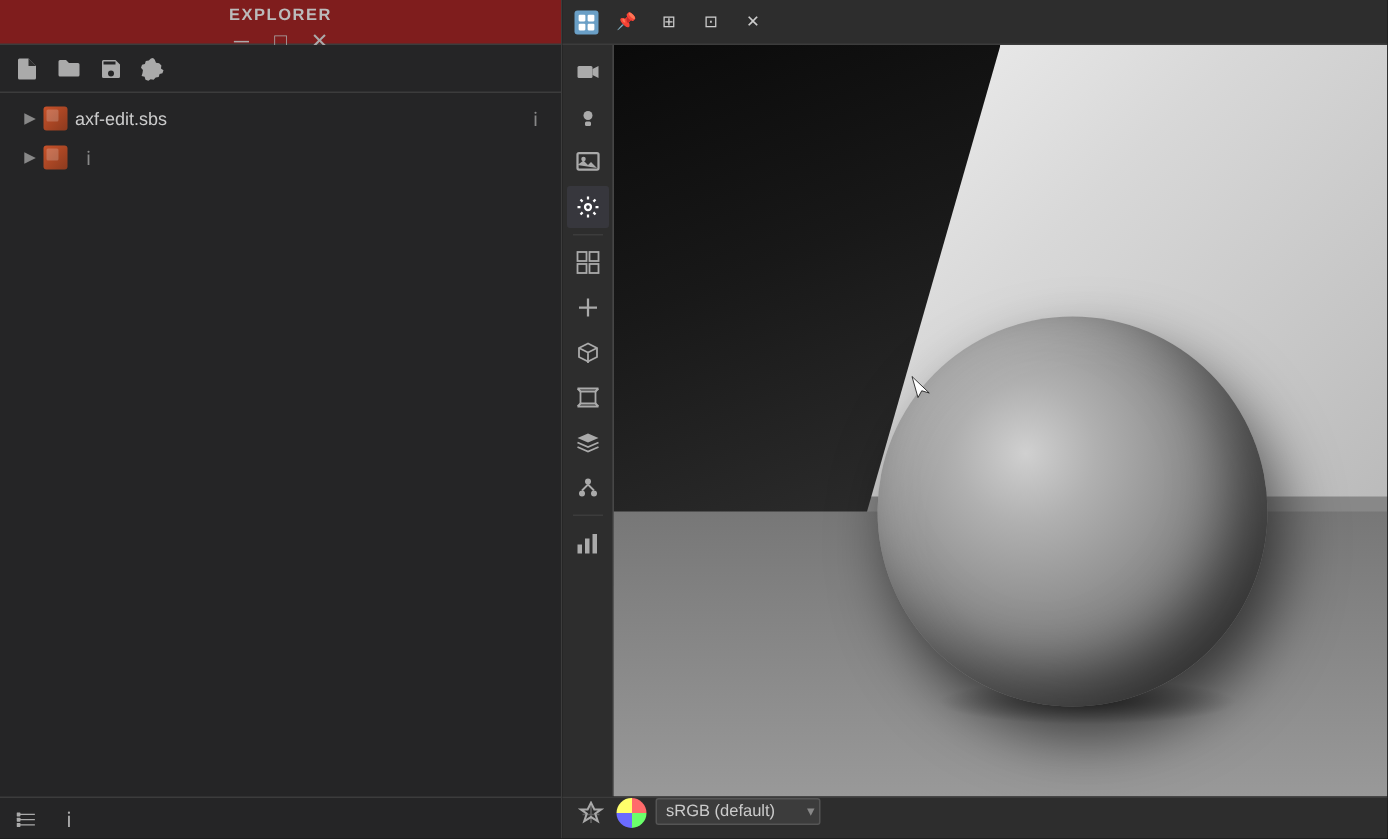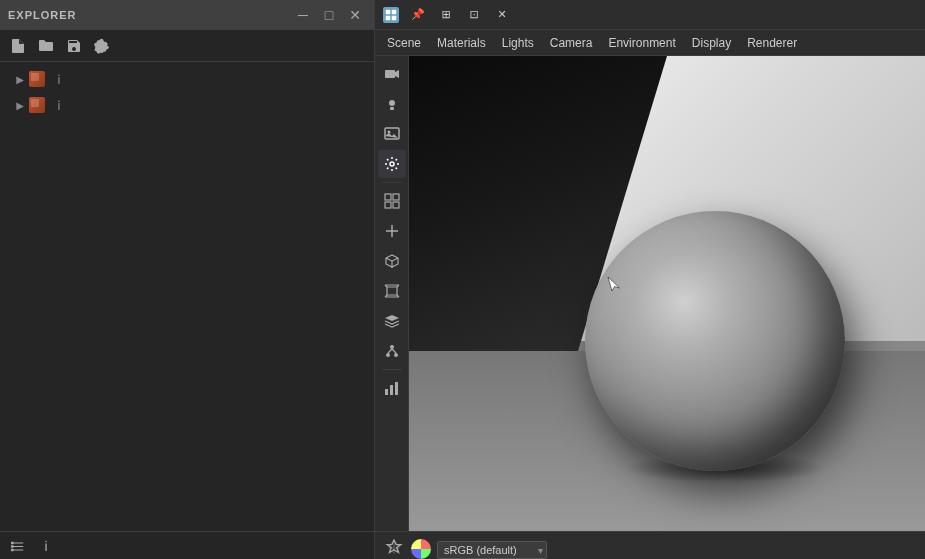--- a/index.html
+++ b/index.html
@@ -42,23 +42,24 @@
       flex-direction: column;
       flex-shrink: 0;
       border-right: 1px solid #3c3c3c;
     }
 
     .explorer-header {
       display: flex;
       align-items: center;
       justify-content: space-between;
       padding: 4px 8px;
-      background: #404040;
+      background: #7f1d1d;
       height: 30px;
       border-bottom: 1px solid #3c3c3c;
+      flex-direction: column;
     }
     .explorer-title {
       font-size: 11px;
       font-weight: bold;
       color: #bbbbbb;
       letter-spacing: 1px;
     }
     .explorer-header-icons {
       display: flex;
       gap: 4px;
@@ -319,21 +320,21 @@
         inset -20px -20px 40px rgba(0,0,0,0.5),
         inset 10px 10px 30px rgba(255,255,255,0.15),
         10px 20px 40px rgba(0,0,0,0.6);
       bottom: 60px;
       right: 80px;
     }
 
     
     .viewport-footer {
       display: flex;
-      align-items: flex-end;
+      align-items: flex-start;
       background: #2d2d2d;
       height: 28px;
       padding: 0 8px;
       border-top: 1px solid #3c3c3c;
       gap: 6px;
       flex-shrink: 0;
     }
 
     .footer-nav-btn {
       width: 22px;
@@ -433,20 +434,21 @@
         </svg>
       </button>
     </div>
 
     <div class="explorer-tree">
       <div class="tree-item">
         <div class="tree-arrow">▶</div>
         <div class="tree-node-icon">
           <div class="substance-icon"></div>
         </div>
+        <span class="tree-item-name">axf-edit.sbs</span>
         <div class="tree-item-info">ℹ</div>
       </div>
       <div class="tree-item">
         <div class="tree-arrow">▶</div>
         <div class="tree-node-icon">
           <div class="substance-icon"></div>
         </div>
         <div class="tree-item-info">ℹ</div>
       </div>
     </div>
@@ -476,29 +478,20 @@
         </svg>
       </div>
       <div class="viewport-title-controls">
         <button class="title-btn" title="Pin">📌</button>
         <button class="title-btn" title="Tile">⊞</button>
         <button class="title-btn" title="Maximize">⊡</button>
         <button class="title-btn close" title="Close">✕</button>
       </div>
     </div>
 
-    <div class="viewport-menubar">
-      <div class="menu-item">Scene</div>
-      <div class="menu-item">Materials</div>
-      <div class="menu-item">Lights</div>
-      <div class="menu-item">Camera</div>
-      <div class="menu-item">Environment</div>
-      <div class="menu-item">Display</div>
-      <div class="menu-item">Renderer</div>
-    </div>
 
     <div class="viewport-content">
 
       <div class="vertical-toolbar">
         <button class="vtool-btn" title="Camera">
           <svg width="16" height="16" viewBox="0 0 16 16" fill="currentColor">
             <rect x="1" y="4" width="10" height="8" rx="1"></rect>
             <polygon points="11,6 15,4 15,12 11,10"></polygon>
           </svg>
         </button>

